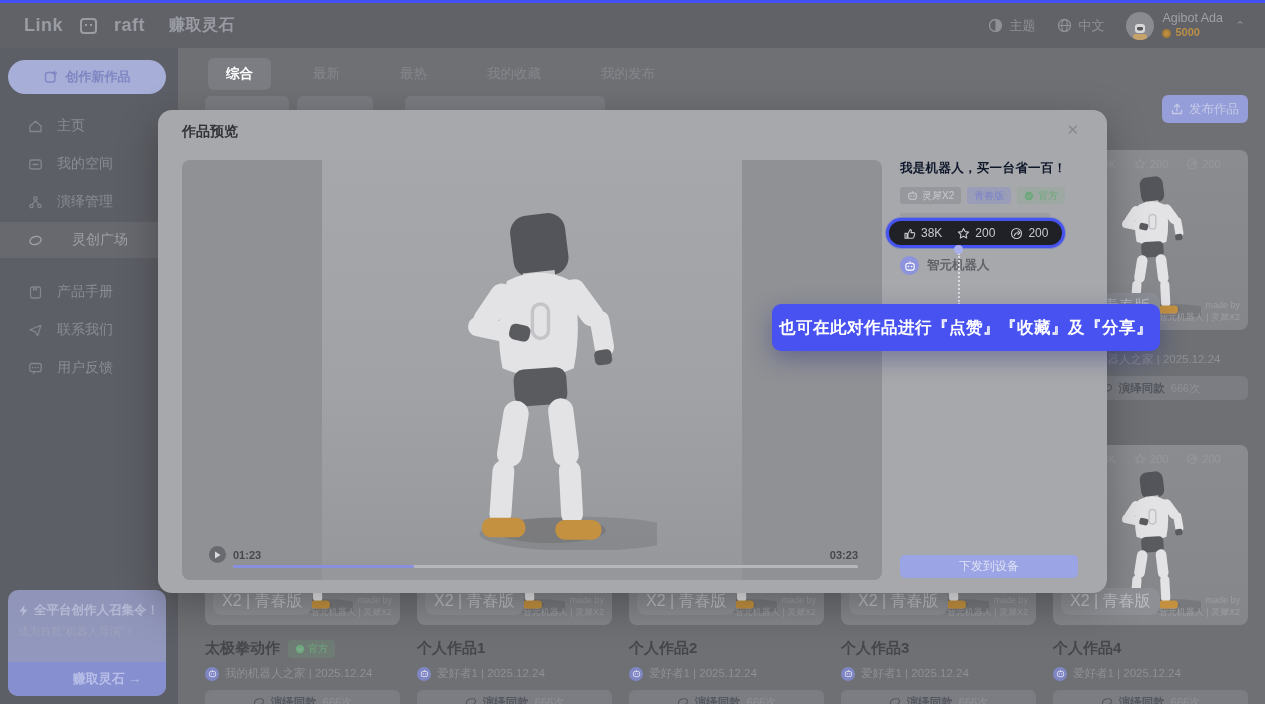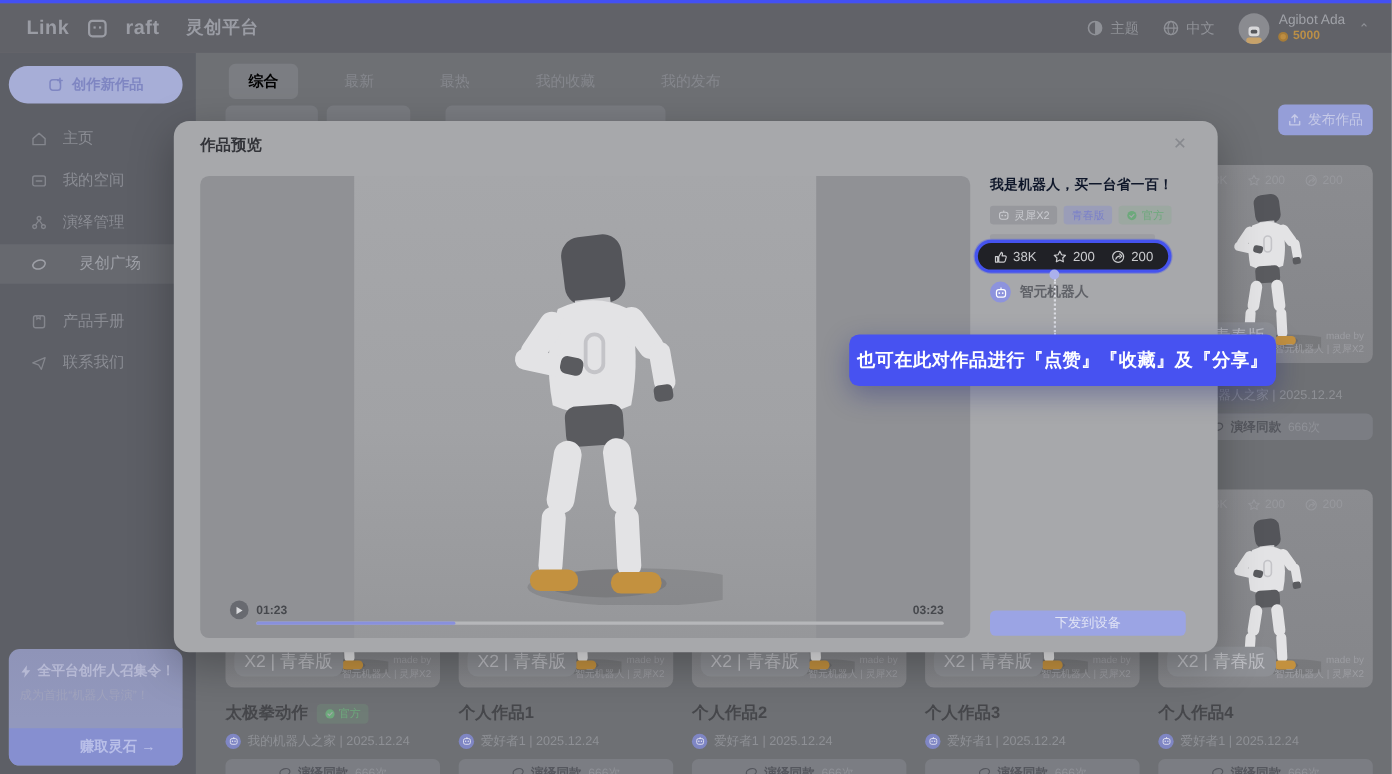--- a/index.html
+++ b/index.html
@@ -34,21 +34,21 @@
   .nav-item.active { background:#67696f; color:#9ea0a7;gap:29px; }
   .nav-item svg { flex:0 0 auto; }
   #promo-card { position:absolute; left:8px; bottom:8px; width:158px; height:106px; border-radius:10px; background:linear-gradient(180deg,#8f94b8 0%,#9298bd 60%); overflow:hidden; }
   #promo-title { position:absolute; left:10px; top:12px; color:#b6b9d4; font-size:12.5px; font-weight:bold; display:flex; gap:5px; align-items:center; }
   #promo-sub { position:absolute; left:10px; top:34px; color:#9fa2bc; font-size:11px; }
   #promo-btn { position:absolute; left:0; bottom:0; width:158px; height:34px; background:#868fd0; color:#b9bfe8; font-size:13px; font-weight:bold; display:flex; align-items:center; justify-content:center;padding-left:40px; }
 
   
   #tabs { left:208px; top:58px; display:flex; gap:24px; align-items:center; z-index:3; }
   .tab { height:32px; padding:0 18px; display:flex; align-items:center; color:#85878d; font-size:13.5px; border-radius:6px; }
-  .tab.active { background:#7b7d82; color:#000000; font-weight:bold; }
+  .tab.active { background:#7b7d82; color:#ffffff; font-weight:bold; }
   .filter-sliver { top:96px; height:14px; background:#797b80; border-radius:6px 6px 0 0; z-index:3; }
   #publish-btn { right:17px; top:95px; width:86px; height:28px; border-radius:6px; background:#959ed8; color:#c5c9e7; font-size:12.5px; display:flex; align-items:center; justify-content:center; gap:6px; z-index:3; }
 
   
   .card { position:absolute; width:195px; z-index:2; }
   .c1{left:205px} .c2{left:417px} .c3{left:629px} .c4{left:841px} .c5{left:1053px}
   .r1{top:150px} .r2{top:445px}
   .card-img { position:relative; width:195px; height:180px; border-radius:8px; background:linear-gradient(180deg,#8b8c90 0%,#85868a 100%); overflow:hidden; }
   .card-stats { position:absolute; left:0; top:8px; width:100%; display:flex; justify-content:center; gap:18px; color:#97989d; font-size:11px; }
   .card-stats span { display:flex; align-items:center; gap:4px; }
@@ -150,21 +150,21 @@
     </g>
   </defs>
 </svg>
 
 <div id="top-line" class="abs"></div>
 <div id="topbar" class="abs">
   <div id="logo" class="abs">
     <span>Link</span>
       <span class="logo-c"></span>
       <span>raft</span>
-    <span class="logo-cn">灵创平台</span>
+    <span class="logo-cn">赚取灵石</span>
   </div>
   <div id="topbar-right" class="abs">
     <div class="tb-item">
       <svg width="15" height="15" viewBox="0 0 15 15">
           <circle cx="7.5" cy="7.5" r="6" fill="none" stroke="#8f9197" stroke-width="1.4"></circle>
           <path d="M7.5 1.5a6 6 0 010 12z" fill="#8f9197"></path>
         </svg>
       <span>主题</span>
     </div>
     <div class="tb-item">
@@ -237,20 +237,28 @@
         <rect x="2.5" y="2" width="10" height="11" rx="1.8" fill="none" stroke="#84868d" stroke-width="1.3"></rect>
         <path d="M5.5 2v3l1.5-1 1.5 1V2" fill="none" stroke="#84868d" stroke-width="1.1"></path>
       </svg>
     <span>产品手册</span>
   </div>
   <div class="nav-item" style="top:264px">
     <svg width="15" height="15" viewBox="0 0 15 15">
         <path d="M1.8 6.8L13 2.2 9.6 12.8 7 8.6z" fill="none" stroke="#84868d" stroke-width="1.2" stroke-linejoin="round"></path>
       </svg>
     <span>联系我们</span>
+  </div>
+  <div class="nav-item" style="top:302px">
+    <svg width="15" height="15" viewBox="0 0 15 15">
+        <rect x="1.8" y="2.5" width="11.4" height="8.2" rx="2" fill="none" stroke="#84868d" stroke-width="1.3"></rect>
+        <path d="M5 12.8l1.8-2.1" stroke="#84868d" stroke-width="1.2"></path>
+        <path d="M4.6 6.6h.1M7.4 6.6h.1M10.2 6.6h.1" stroke="#84868d" stroke-width="1.6" stroke-linecap="round"></path>
+      </svg>
+    <span>用户反馈</span>
   </div>
 
   <div id="promo-card">
     <div id="promo-title">
       <svg width="11" height="13" viewBox="0 0 11 13">
           <path d="M6.5.8L1.5 7.4h3.2L4 12.2l5.5-6.8H6.2z" fill="#b6b9d4"></path>
         </svg>
       <span>全平台创作人召集令！</span>
     </div>
     <div id="promo-sub">成为首批“机器人导演”！</div>

